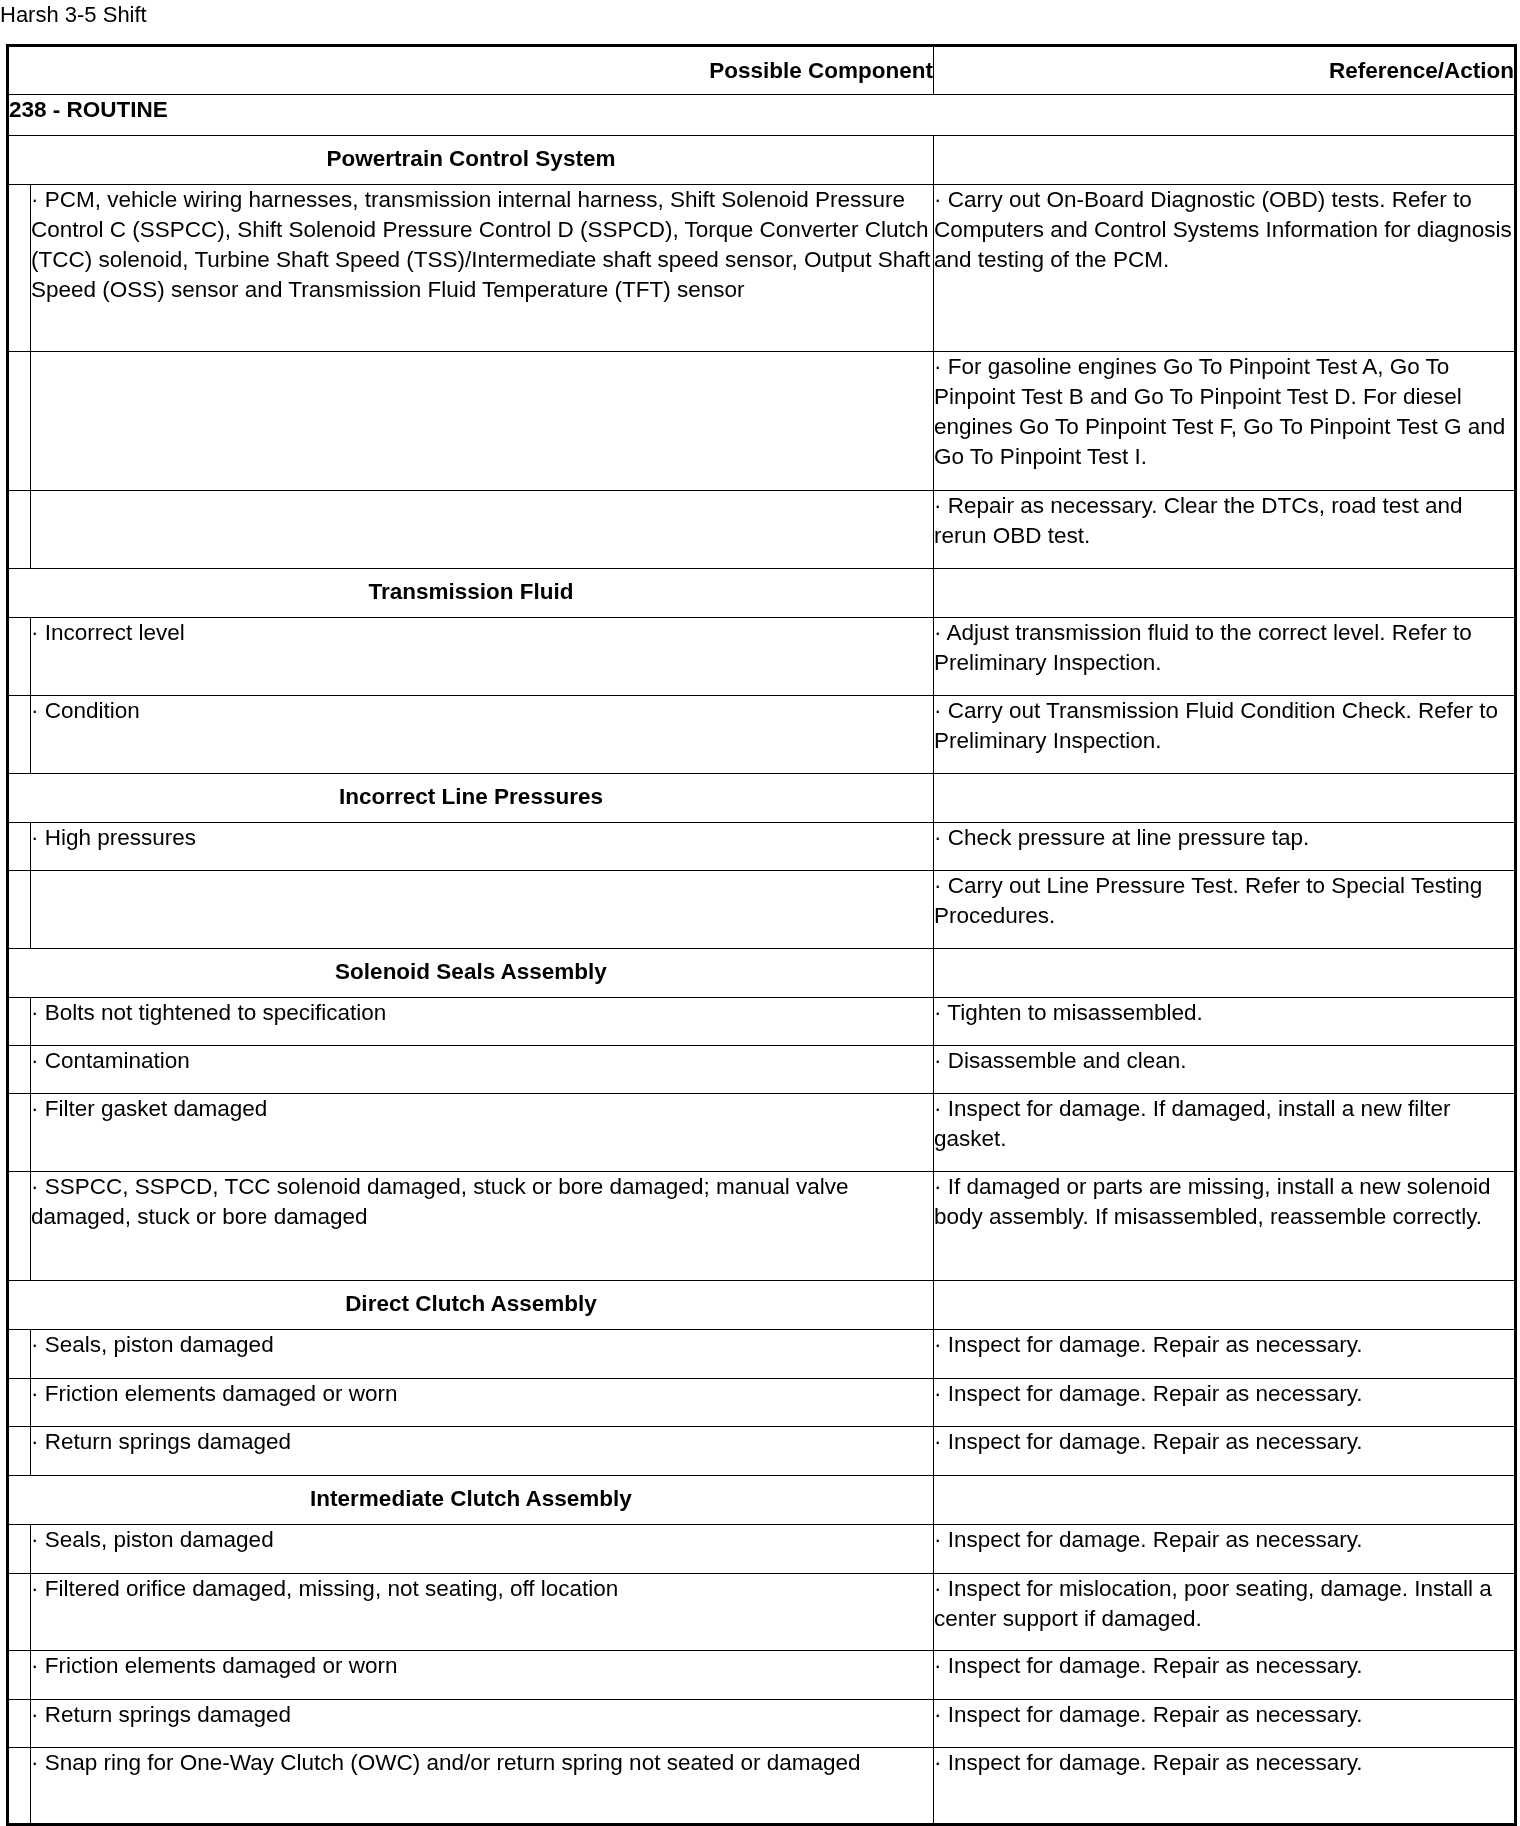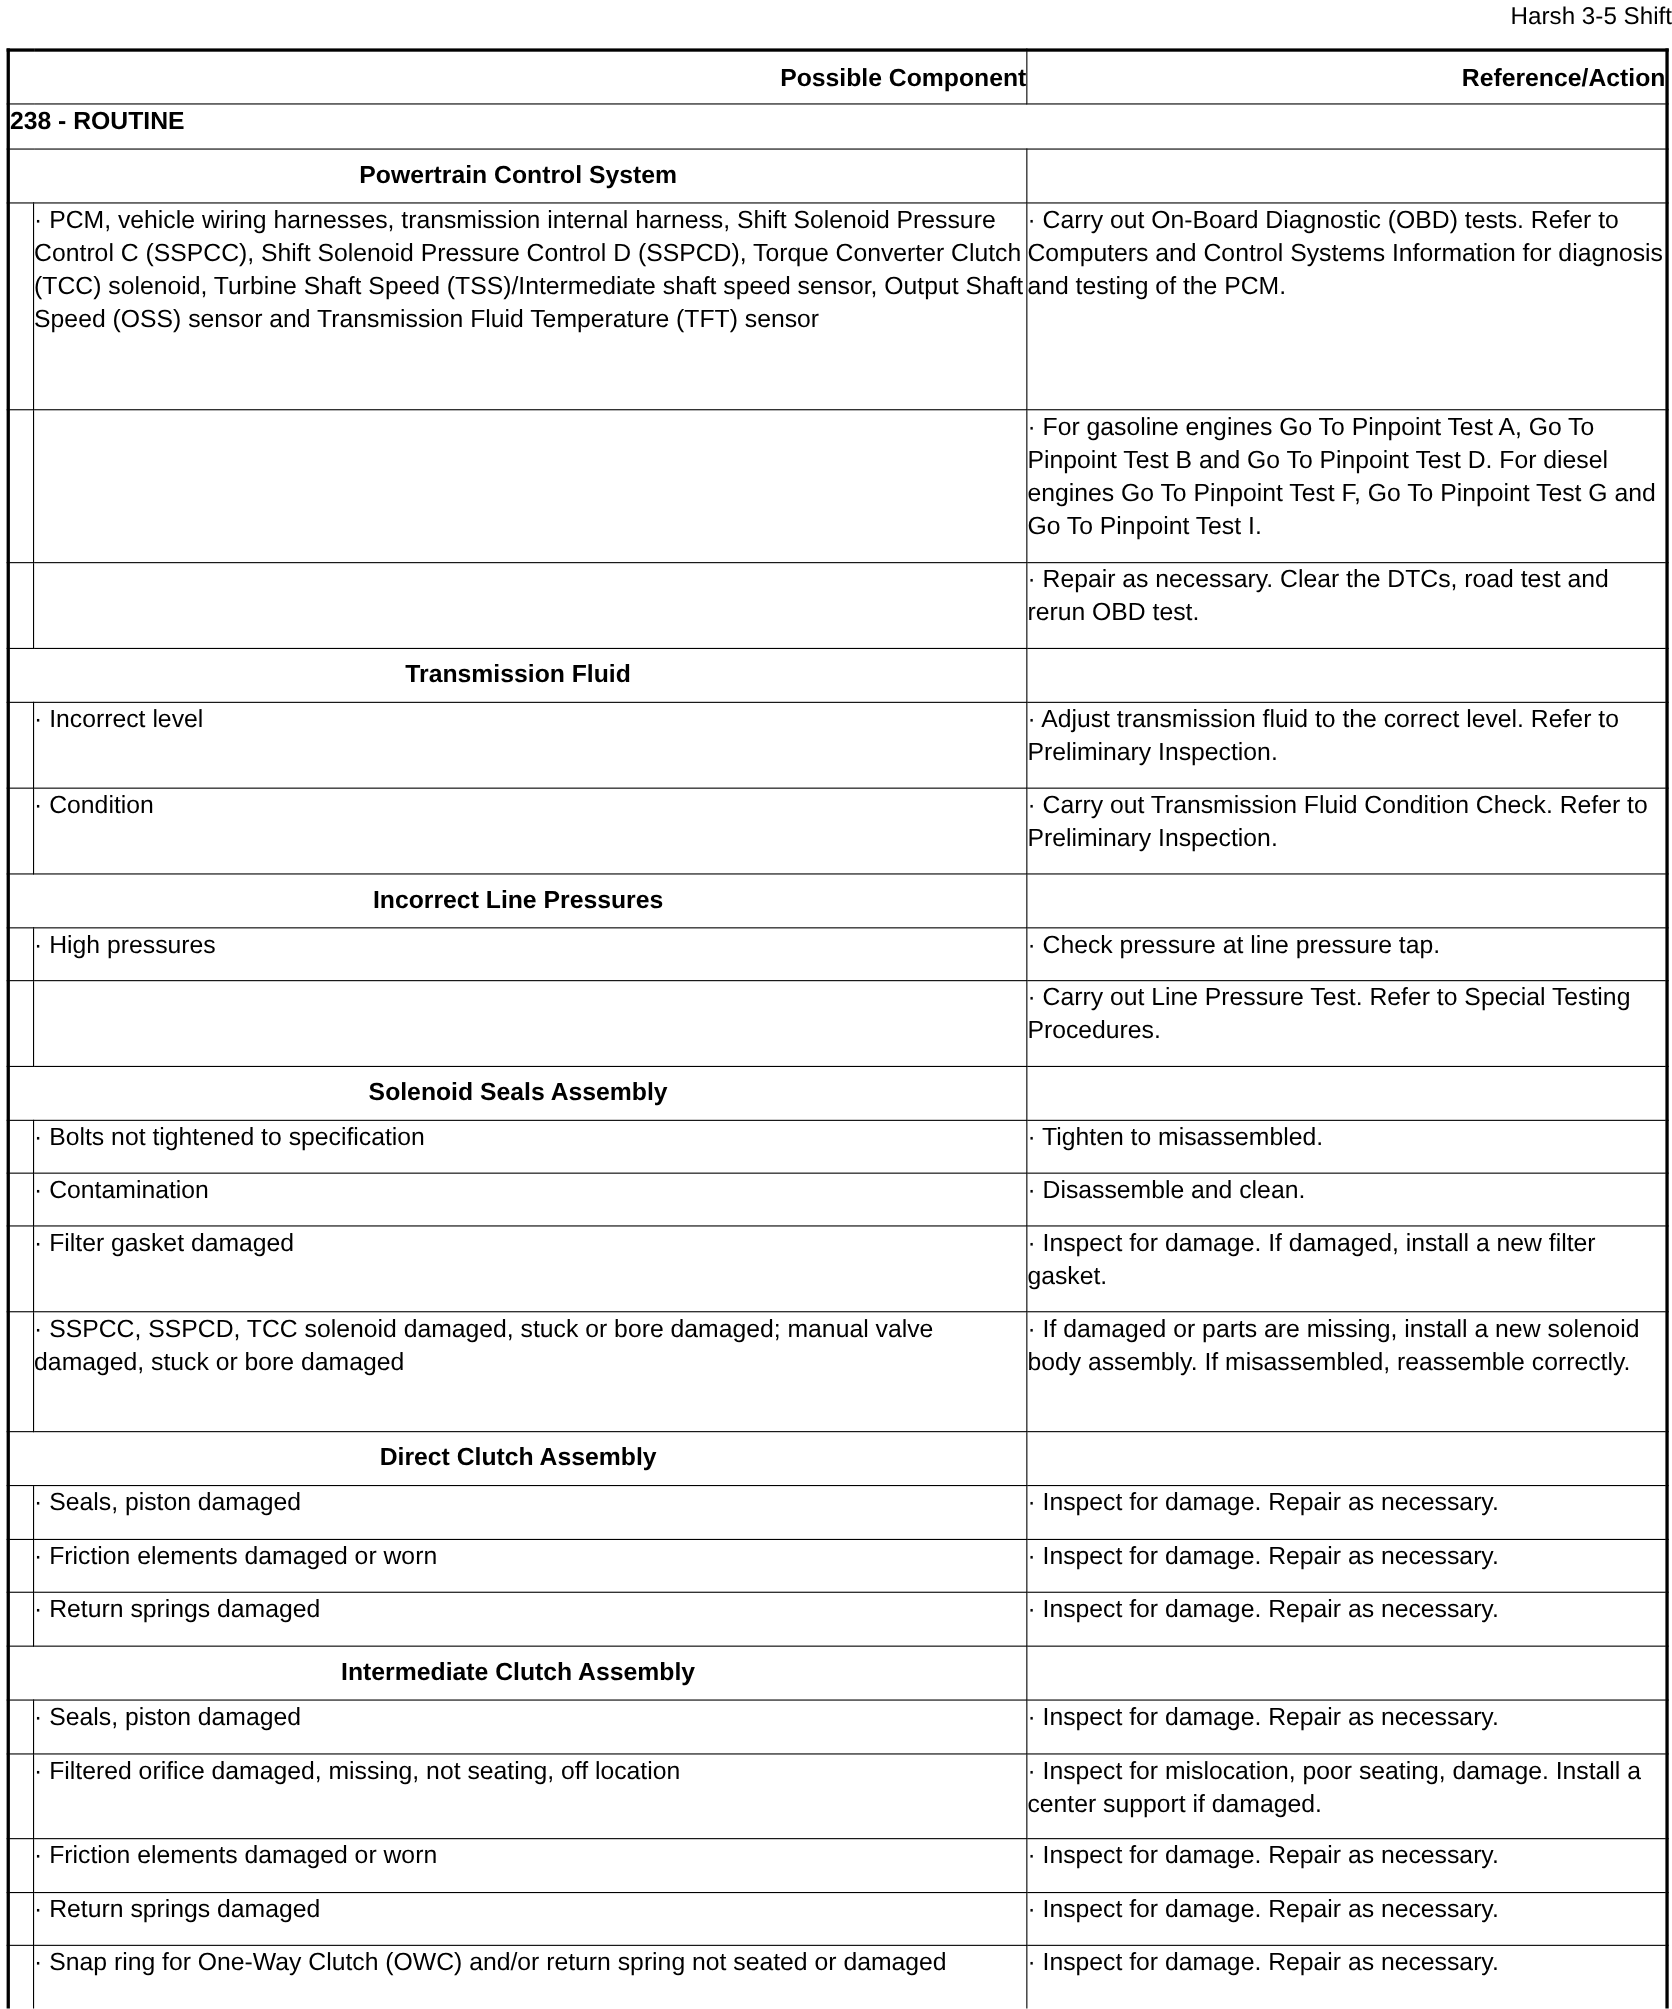--- a/index.html
+++ b/index.html
@@ -1,18 +1,18 @@
 <!DOCTYPE html>
 <html><head>
 <meta charset="utf-8">
 <style>
   html, body { margin: 0; padding: 0; background: #ffffff; }
   body { width: 1520px; height: 1826px; position: relative; overflow: hidden;
          font-family: "Liberation Sans", sans-serif; color: #000; }
-  .title { position: absolute; top: 0; left: 0; width: 1520px; text-align: right;
+  .title { position: absolute; top: 0; left: 0; width: 1520px; text-align: left;
            font-size: 22px; line-height: 30px; }
   table.diag { position: absolute; top: 44px; left: 6px; width: 1508px;
                border-collapse: collapse; border: 3px solid #000; table-layout: fixed; }
   table.diag td, table.diag th { border: 1.5px solid #000; padding: 0; vertical-align: top;
                font-size: 22.5px; line-height: 30px; }
   col.c-indent { width: 23px; }
   col.c-comp { width: 903px; }
   col.c-act { width: 582px; }
   th { font-weight: bold; text-align: right; vertical-align: middle !important; height: 47px; }
   .sec td.label { font-weight: bold; padding: 8px 8px 0 8px; text-align: center; }
@@ -40,21 +40,21 @@
     </tr>
   </thead>
   <tbody id="tbody">
     <tr class="routine">
       <td colspan="3">238 - ROUTINE</td>
     </tr>
   <tr class="sec">
         <td colspan="2" class="label">Powertrain Control System</td>
         <td></td>
       </tr>
-      <tr style="height: 188px;">
+      <tr style="height: 167px;">
         <td class="indent"></td>
         <td class="comp">· PCM, vehicle wiring harnesses, transmission internal harness, Shift Solenoid Pressure Control C (SSPCC), Shift Solenoid Pressure Control D (SSPCD), Torque Converter Clutch (TCC) solenoid, Turbine Shaft Speed (TSS)/Intermediate shaft speed sensor, Output Shaft Speed (OSS) sensor and Transmission Fluid Temperature (TFT) sensor</td>
         <td class="act">· Carry out On-Board Diagnostic (OBD) tests. Refer to Computers and Control Systems Information for diagnosis and testing of the PCM.</td>
       </tr>
       <tr style="height: 139px;">
         <td class="indent"></td>
         <td class="comp"></td>
         <td class="act">· For gasoline engines Go To Pinpoint Test A, Go To Pinpoint Test B and Go To Pinpoint Test D. For diesel engines Go To Pinpoint Test F, Go To Pinpoint Test G and Go To Pinpoint Test I.</td>
       </tr>
       <tr style="height: 78px;">

